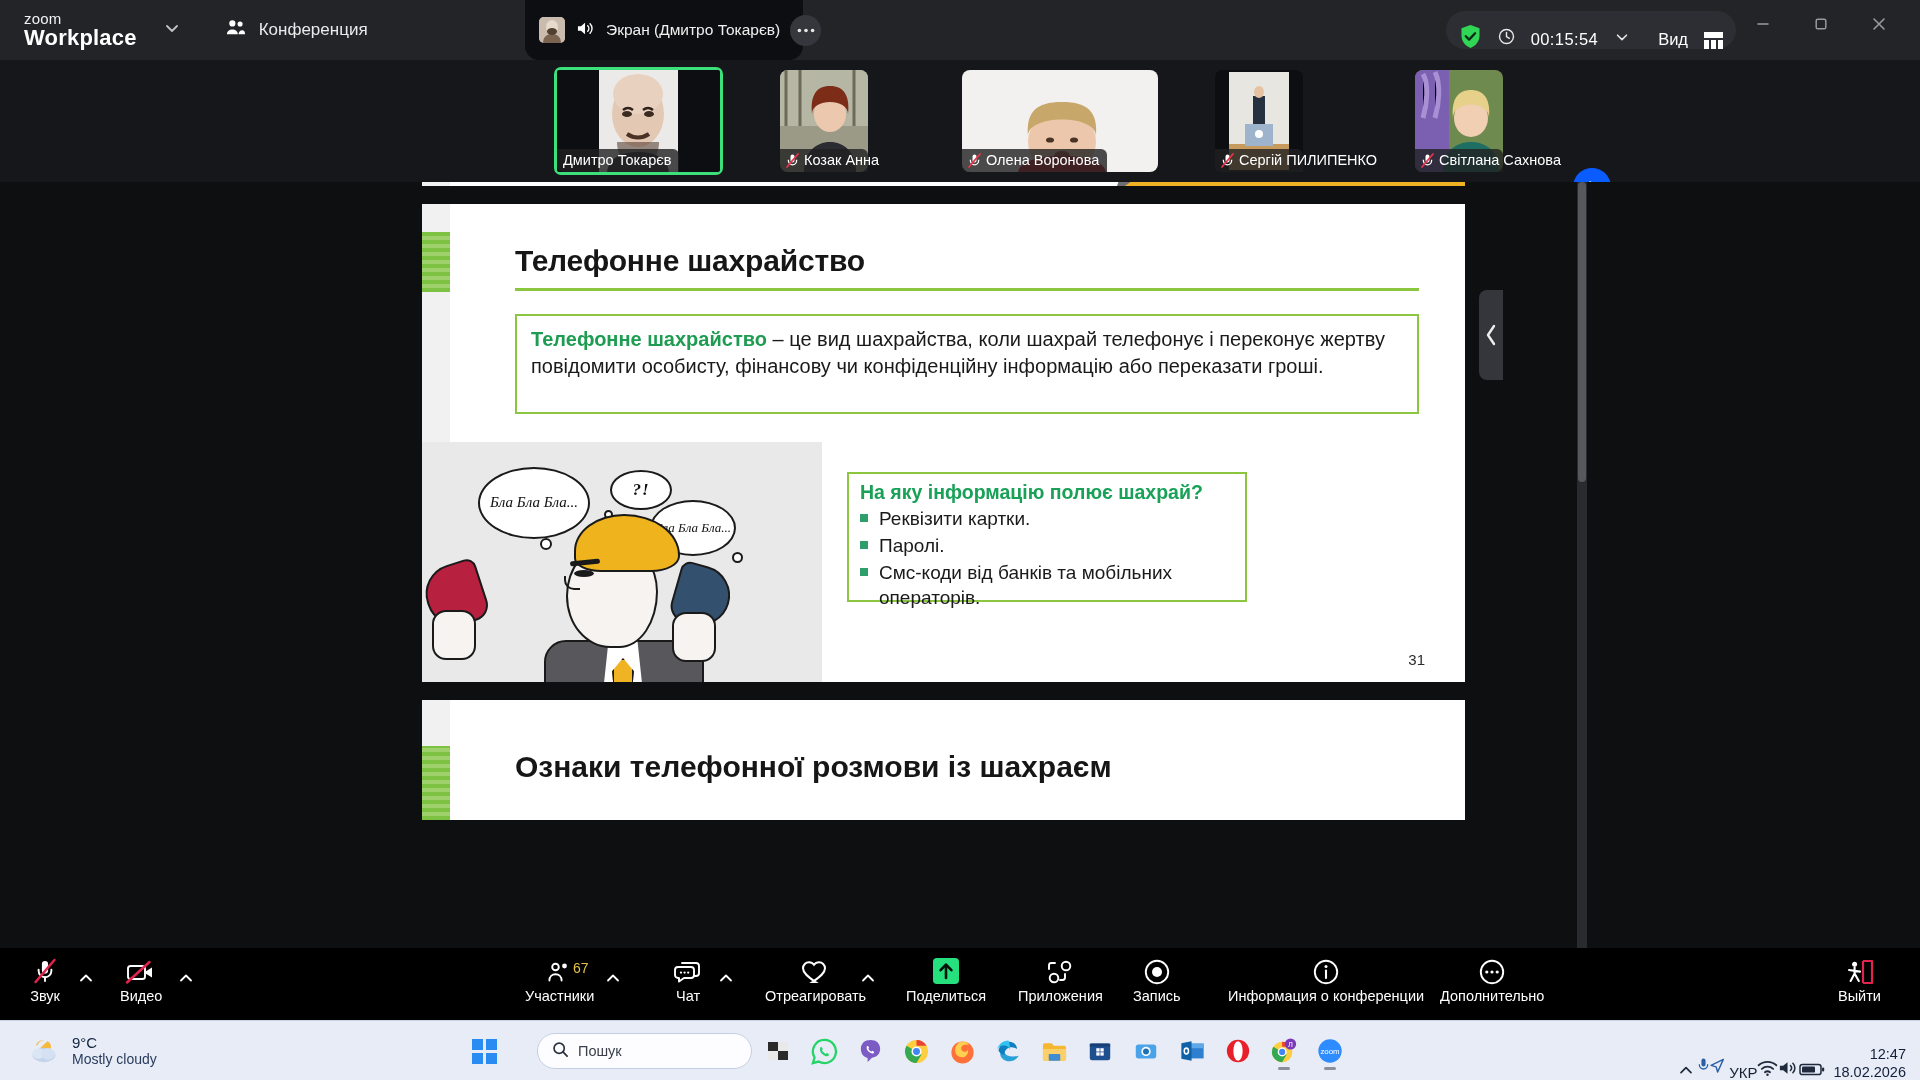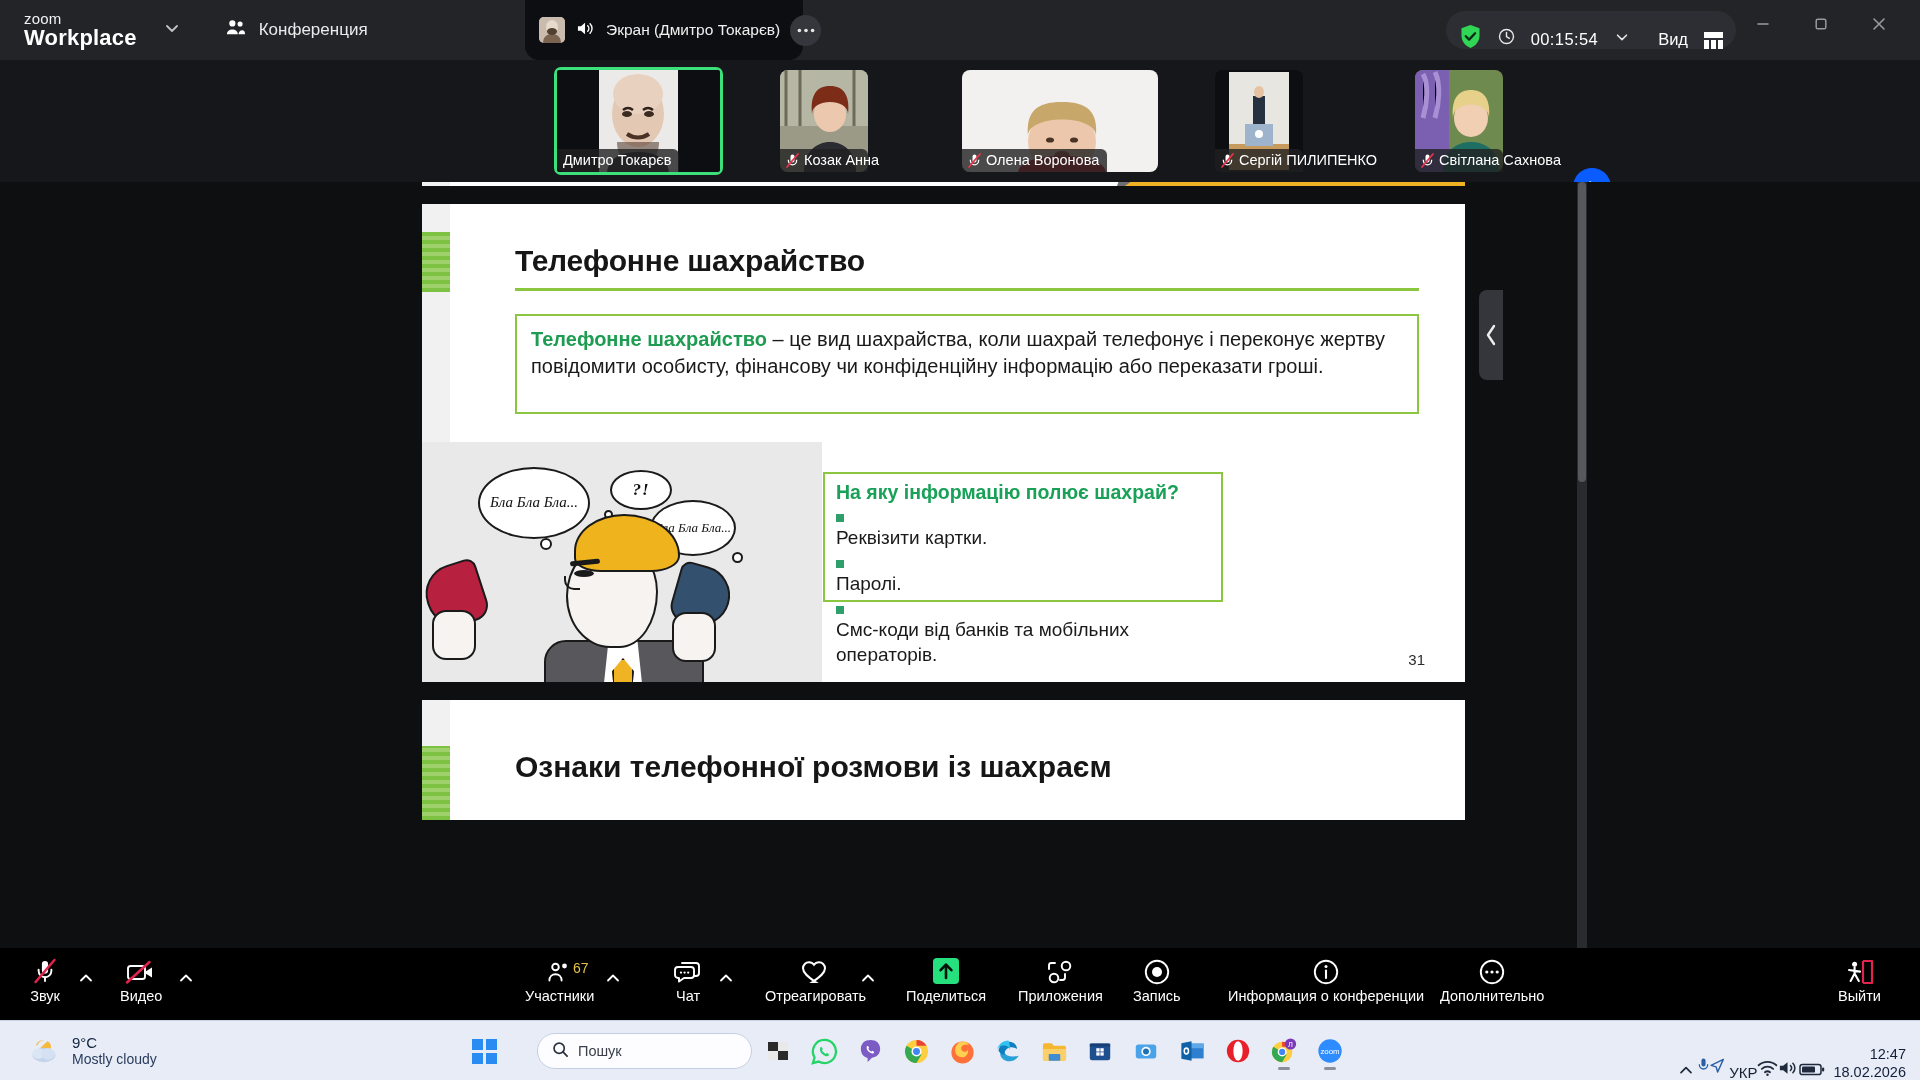--- a/index.html
+++ b/index.html
@@ -129,26 +129,26 @@
   .eye  { position:absolute; left:30px; top:56px; width:20px; height:7px; background:#1a1a1a; border-radius:50%;}
   .suit { position:absolute; left:0; top:126px; width:160px; height:116px; background:#58585c; border:2.5px solid #1a1a1a; border-radius:22px 22px 0 0;}
   .shirt{ position:absolute; left:55px; top:126px; width:48px; height:90px; background:#fff; border:2.2px solid #1a1a1a; clip-path:polygon(20% 0,80% 0,100% 100%,0 100%);}
   .tie  { position:absolute; left:68px; top:144px; width:22px; height:74px; background:#f0b323; border:2.2px solid #1a1a1a; clip-path:polygon(50% 0,100% 18%,72% 100%,28% 100%,0 18%);}
   .phoneL { position:absolute; left:4px; top:122px; width:58px; height:62px; background:#b8203f; border:2.5px solid #1a1a1a; border-radius:30px 10px 16px 30px; transform:rotate(-18deg);}
   .phoneR { position:absolute; left:252px; top:124px; width:56px; height:60px; background:#33506e; border:2.5px solid #1a1a1a; border-radius:10px 30px 30px 16px; transform:rotate(16deg);}
   .handL { position:absolute; left:10px; top:168px; width:44px; height:50px; background:#f6f3f0; border:2.4px solid #1a1a1a; border-radius:14px;}
   .handR { position:absolute; left:250px; top:170px; width:44px; height:50px; background:#f6f3f0; border:2.4px solid #1a1a1a; border-radius:14px;}
 
   .s1-qbox {
-    position:absolute; left:401px; top:268px; width:400px; height:130px;
+    position:absolute; left:425px; top:268px; width:400px; height:130px;
     border:2px solid #8cc63e; padding:7px 11px;
   }
   .s1-qhead { font-size:19.5px; font-weight:700; color:#18a157; margin-bottom:2px; }
   .s1-ul { list-style:none; }
-  .s1-ul li { display:flex; gap:3px; align-items:flex-start; font-size:19px; line-height:1.32; color:#1a1a1a; margin-top:2px;flex-direction:column; }
+  .s1-ul li { display:flex; gap:11px; align-items:flex-start; font-size:19px; line-height:1.32; color:#1a1a1a; margin-top:2px; }
   .s1-ul li .sq { width:8px; height:8px; background:#2e9e6b; margin-top:8px; flex:0 0 auto; }
   .s1-page { position:absolute; right:40px; bottom:14px; font-size:15px; color:#2b2b2b; }
 
   
   #slide2 { top:518px; height:120px; }
   .s2-title { position:absolute; left:93px; top:50px; font-size:30px; font-weight:700; color:#161616; }
 
   
   .share-sb { position:absolute; right:333px; top:0; width:10px; height:766px; background:#2a2b2f; }
   .share-sb .th { position:absolute; left:1px; top:0; width:8px; height:300px; background:#56585e; border-radius:4px; }

